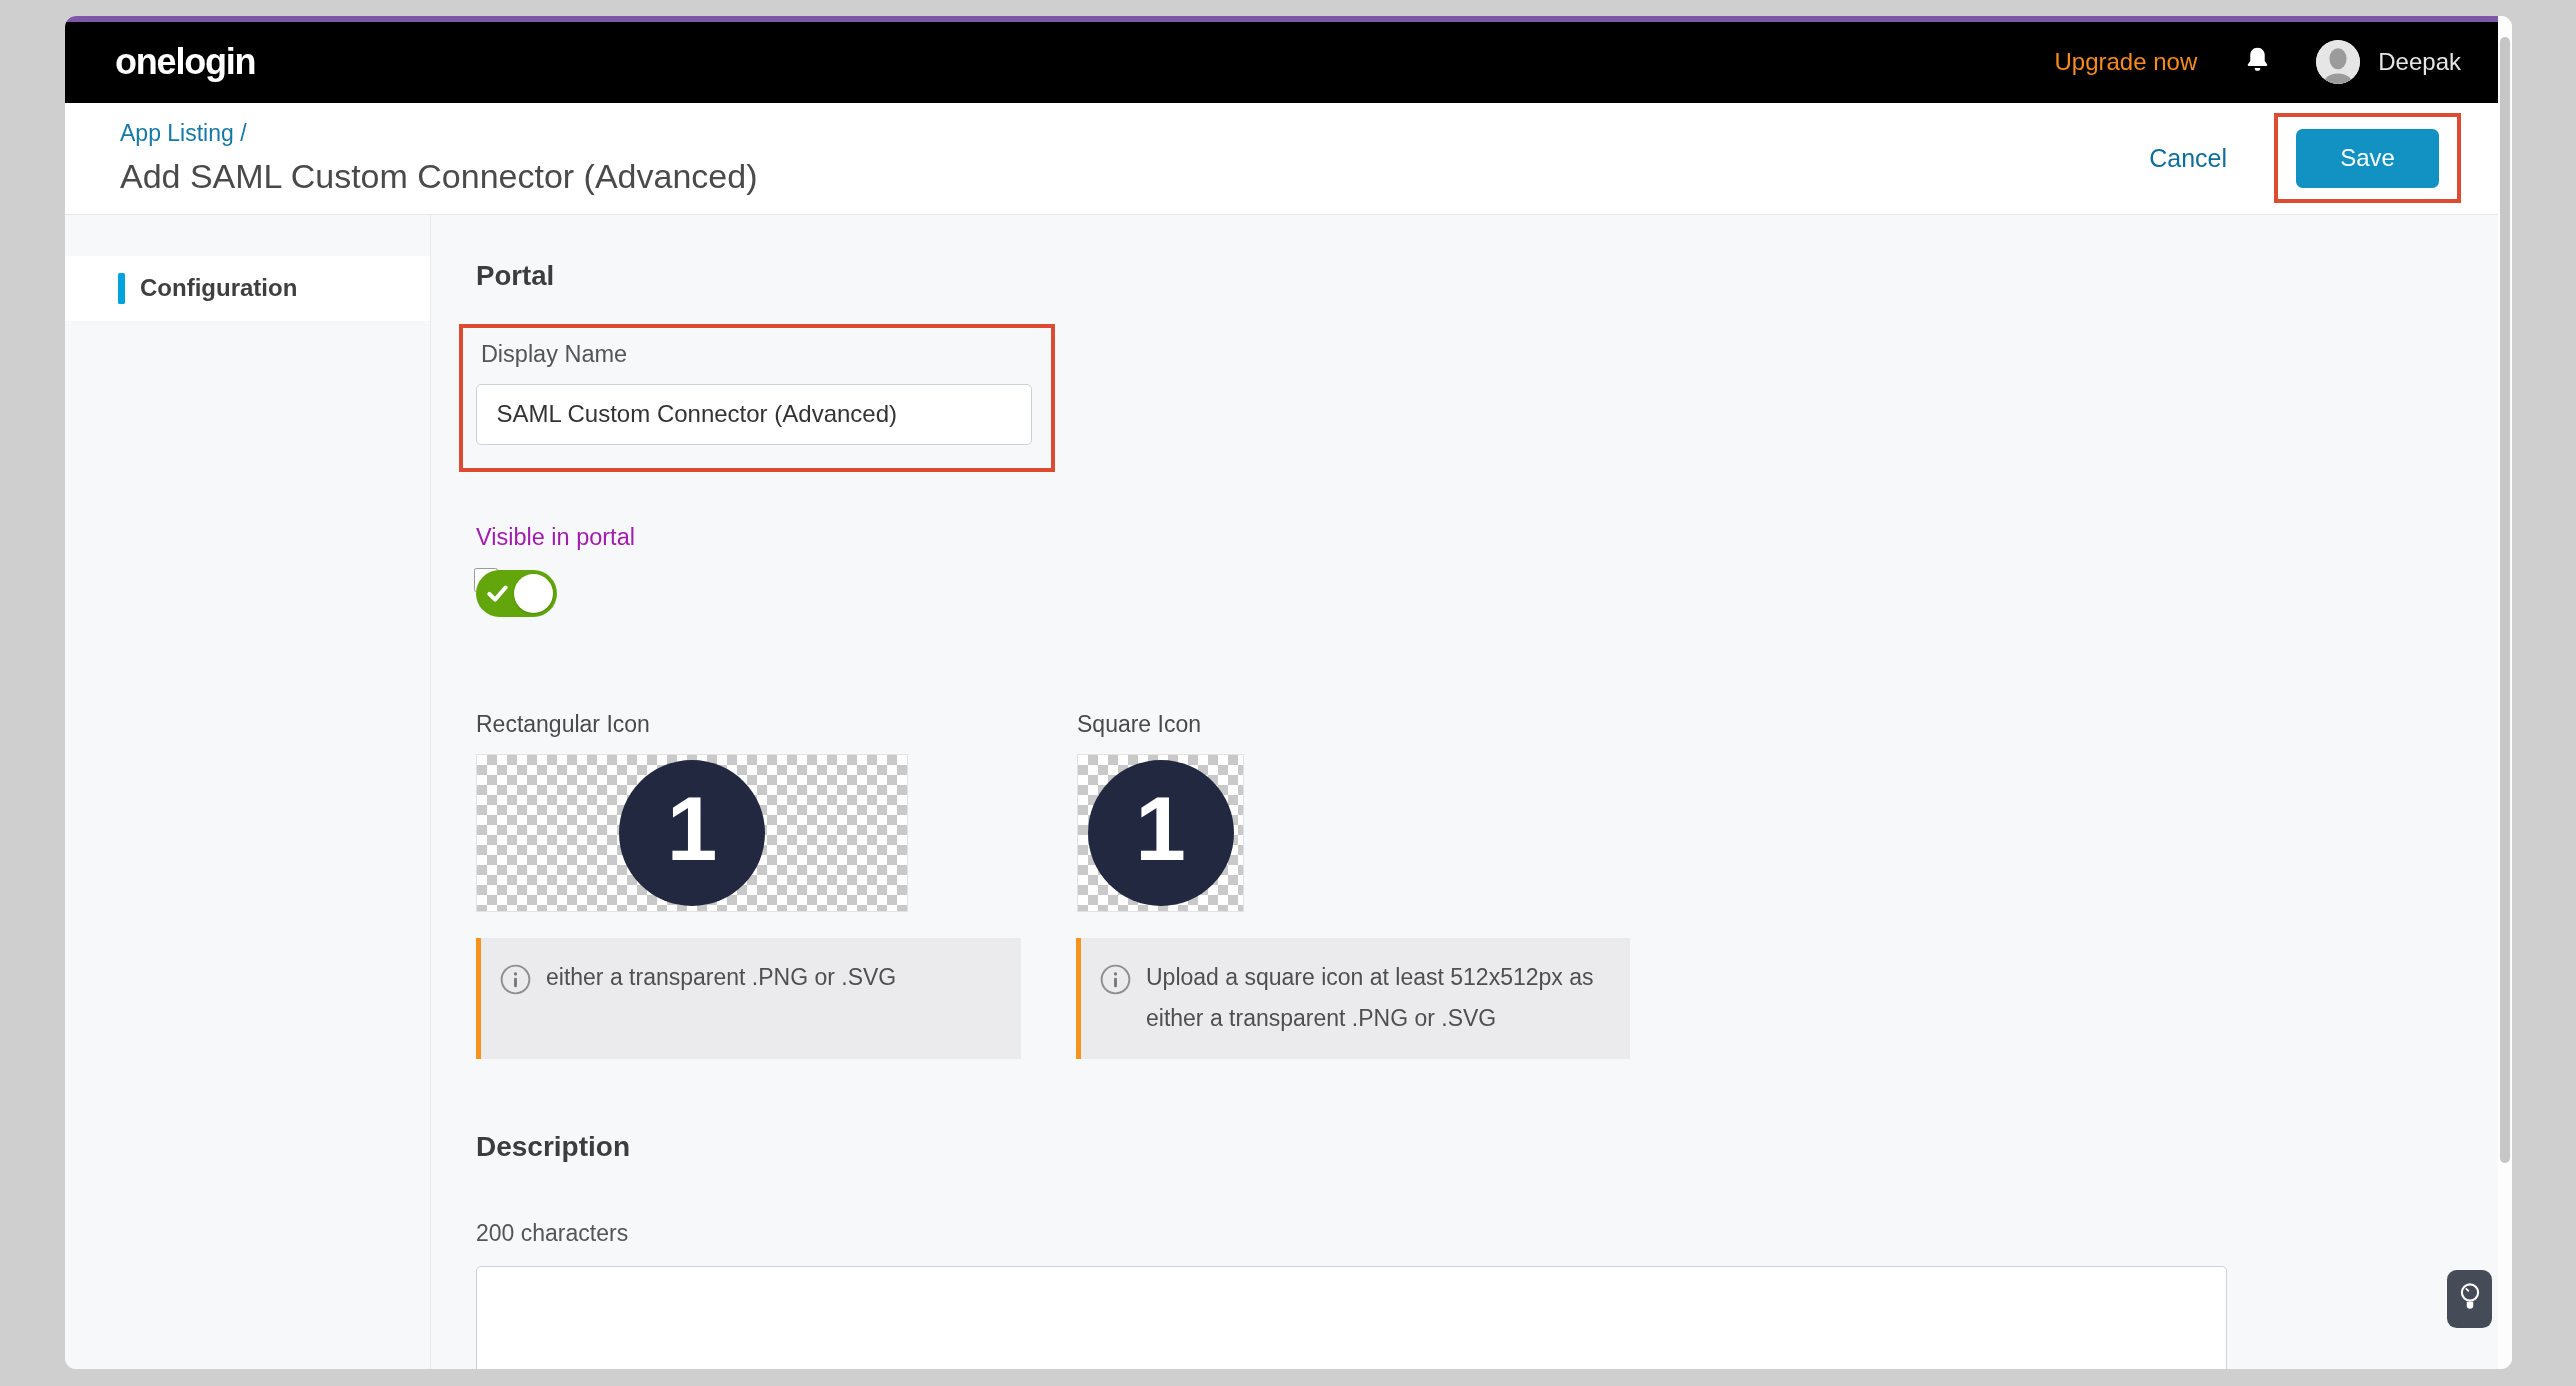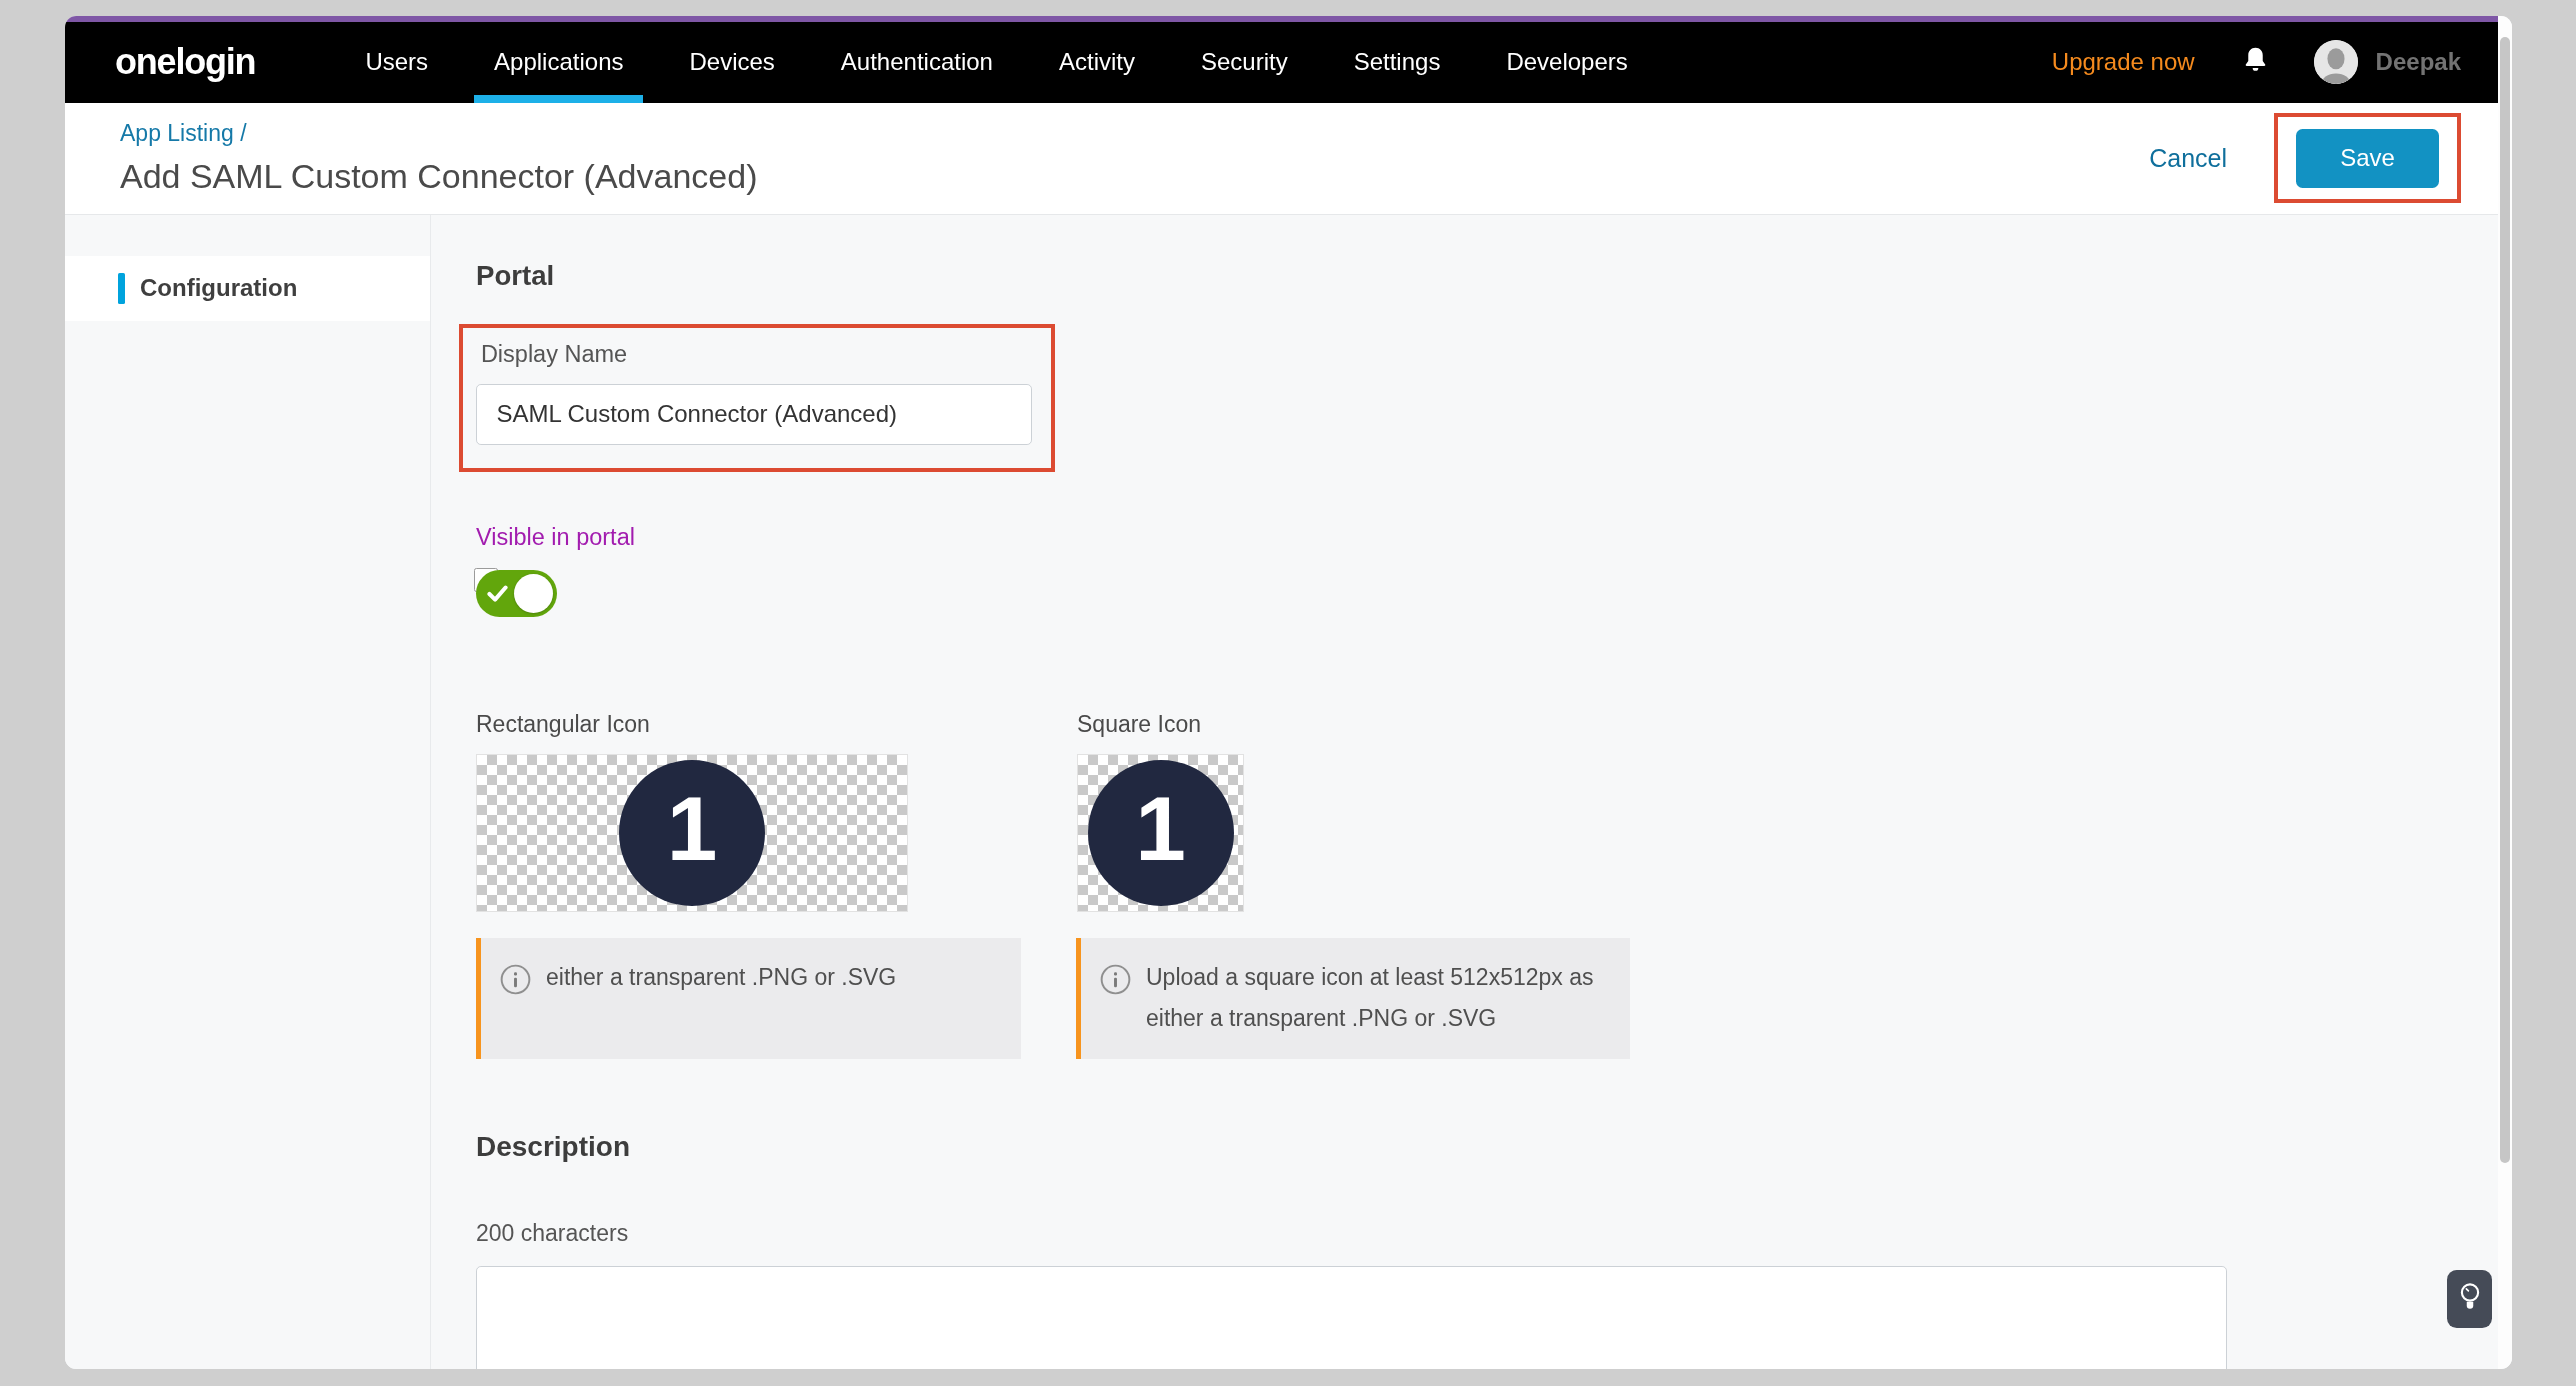--- a/index.html
+++ b/index.html
@@ -28,21 +28,21 @@
     color:#fff; font-size:24px; font-weight:500; padding:0 33px;
     display:flex; align-items:center; position:relative; cursor:pointer; white-space:nowrap;
   }
   .nav-item.active::after {
     content:""; position:absolute; left:13px; right:13px; bottom:0; height:7.3px; background:#1db0e8;
   }
   .nav-right { margin-left:auto; display:flex; align-items:center;justify-content:flex-end; }
   .upgrade { color:#f68b1e; font-size:24px; font-weight:500; cursor:pointer; white-space:nowrap; }
   .bell { margin-left:45px; width:32px; height:36px; cursor:pointer; display:flex; align-items:center; }
   .avatar { margin-left:42px; width:44px; height:44px; border-radius:50%; overflow:hidden; cursor:pointer; background:#e6e6e6; }
-  .user-name { color:#737373; font-size:24px; font-weight:700; margin-left:18px; cursor:pointer; }
+  .user-name { color:#e5e5e5; font-size:24px; font-weight:400; margin-left:18px; cursor:pointer; }
 
   
   .header {
     height:112px; background:#fff; border-bottom:0.8px solid #e6e8ea;
     display:flex; align-items:center; padding:0 37px 0 55px; flex:0 0 auto;
   }
   .header-left { display:flex; flex-direction:column; justify-content:center; }
   .breadcrumb { color:#1579a8; font-size:23px; margin-bottom:9.7px; cursor:pointer; }
   .page-title { color:#4a4a4a; font-size:34px; font-weight:400; }
   .header-right { margin-left:auto; display:flex; align-items:center; }
@@ -147,30 +147,20 @@
 </style>
 </head>
 <body>
 
 <div class="app">
   <div class="page">
     <div class="accent-bar"></div>
 
     <div class="navbar">
       <div class="logo">onelogin</div>
-      <div class="nav-items">
-        <div class="nav-item">Users</div>
-        <div class="nav-item active">Applications</div>
-        <div class="nav-item">Devices</div>
-        <div class="nav-item">Authentication</div>
-        <div class="nav-item">Activity</div>
-        <div class="nav-item">Security</div>
-        <div class="nav-item">Settings</div>
-        <div class="nav-item">Developers</div>
-      </div>
       <div class="nav-right">
         <div class="upgrade">Upgrade now</div>
         <div class="bell">
           <svg width="31" height="34" viewBox="0 0 24 26">
             <path fill="#fff" d="M12 2c-3.4 0-5.6 2.5-5.6 5.7v4.6L4.5 15c-.3.5.1 1.1.7 1.1h13.6c.6 0 1-.6.7-1.1l-1.9-2.7V7.7C17.6 4.5 15.4 2 12 2z"></path>
             <path fill="#fff" d="M9.8 17.6a2.2 2.2 0 0 0 4.4 0z"></path>
           </svg>
         </div>
         <div class="avatar">
           <svg width="44" height="44" viewBox="0 0 54 54">

